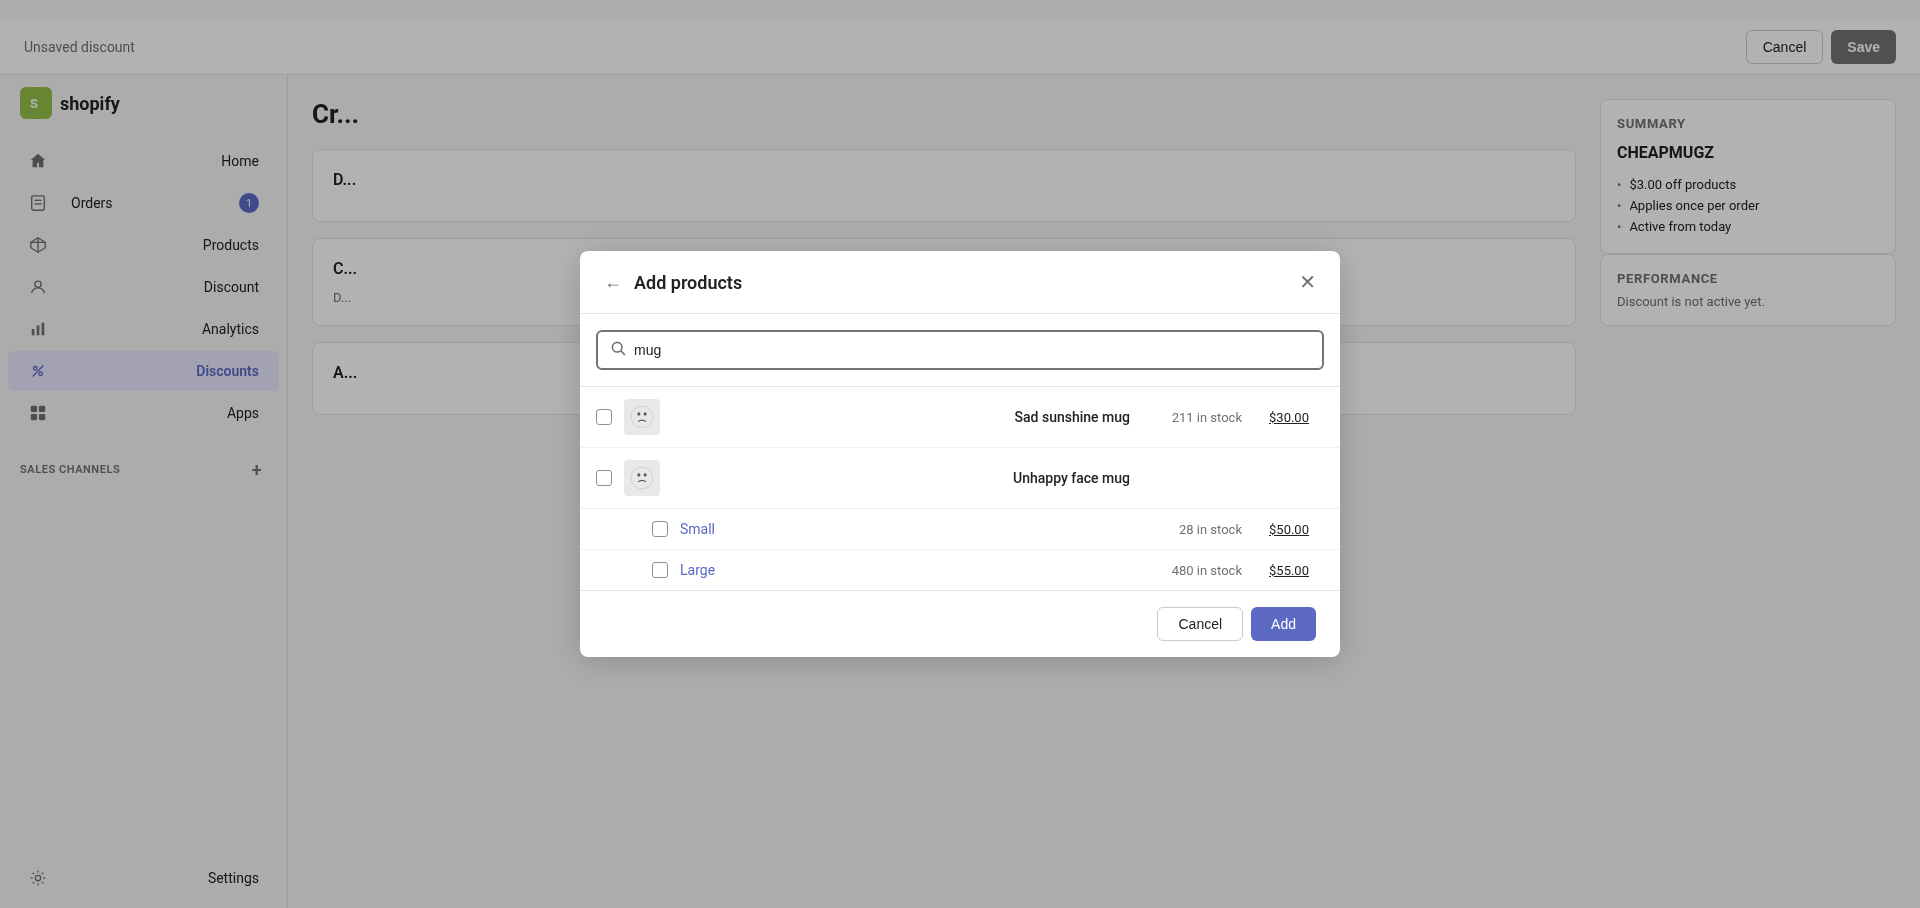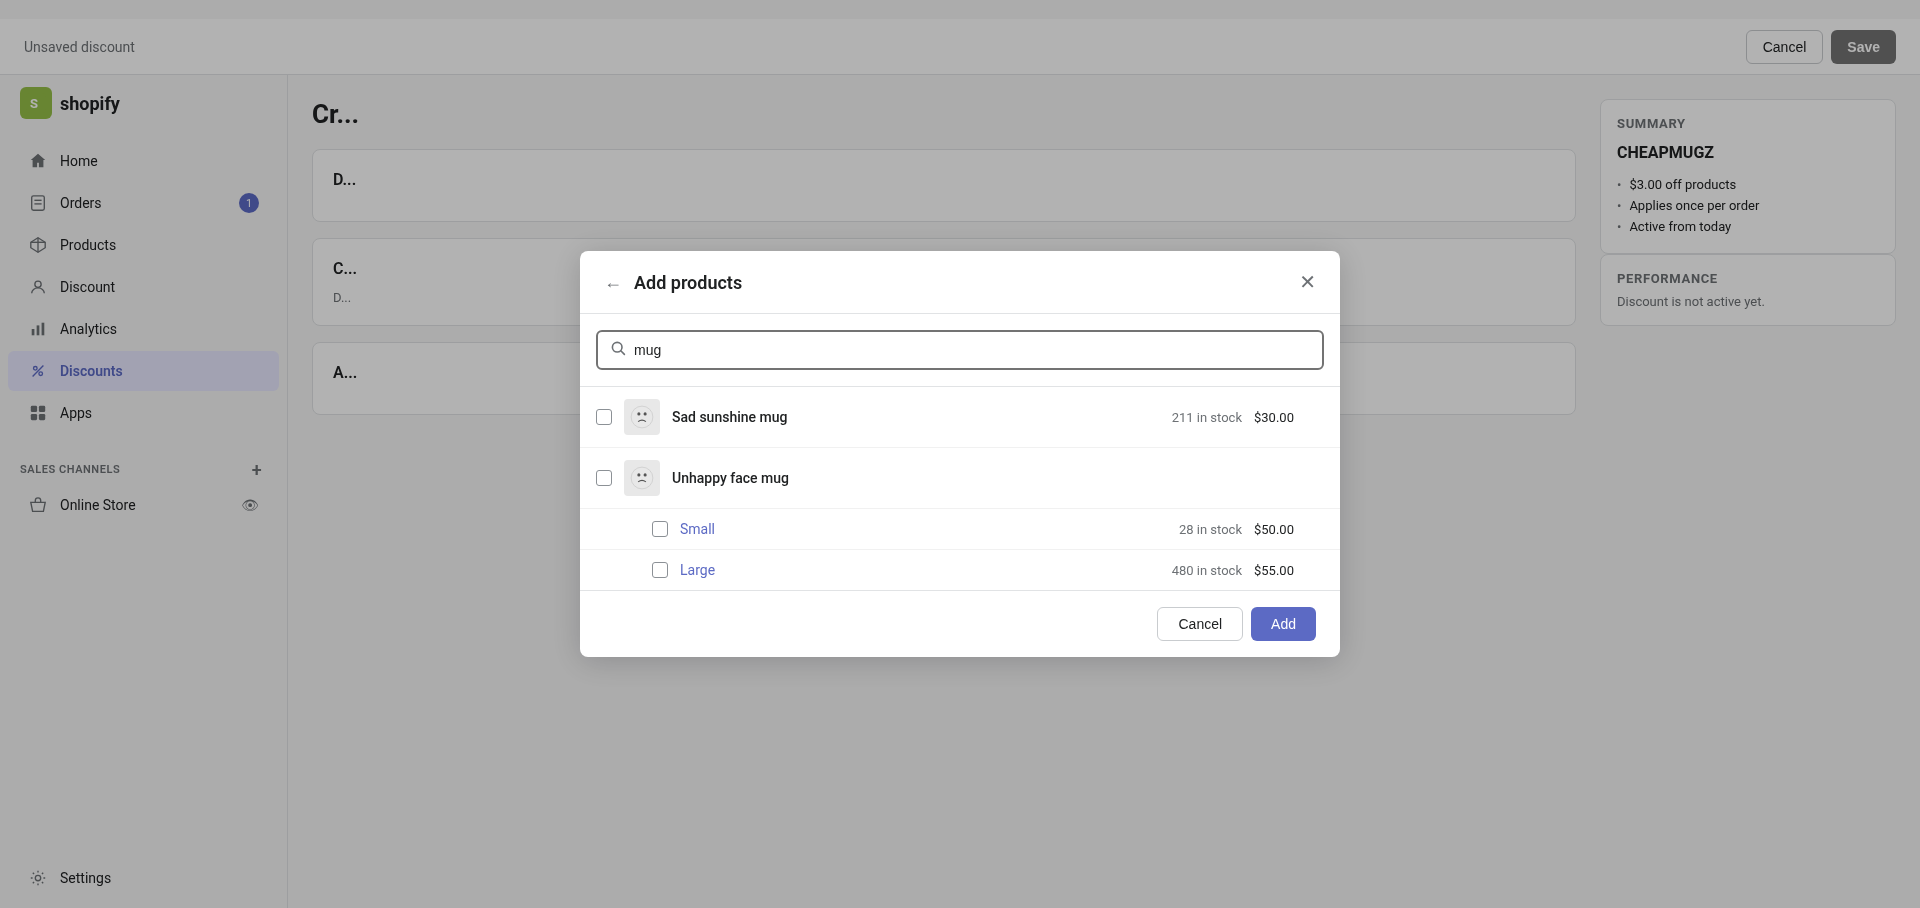--- a/index.html
+++ b/index.html
@@ -37,23 +37,23 @@
     }
     .logo-icon {
       width: 32px; height: 32px; background: #96bf48;
       border-radius: 6px; display: flex; align-items: center; justify-content: center;
       color: white; font-weight: bold; font-size: 14px;
     }
     .logo-text { font-size: 18px; font-weight: 700; color: #202223; }
 
     .sidebar-nav { padding: 8px 0; }
     .nav-item {
-      display: flex; align-items: center; gap: 12px;
+      display: flex; align-items: center; gap: 23px;
       padding: 10px 20px; cursor: pointer; color: #202223; font-size: 14px;
-      border-radius: 6px; margin: 2px 8px; position: relative;
+      border-radius: 6px; margin: 2px 8px; position: relative; justify-content: space-between;
     }
     .nav-item.active { background: #e8e8ff; color: #5c6ac4; font-weight: 600; }
     .nav-icon { width: 20px; height: 20px; display: flex; align-items: center; justify-content: center; }
     .nav-badge {
       background: #5c6ac4; color: white; border-radius: 50%;
       width: 20px; height: 20px; font-size: 11px;
       display: flex; align-items: center; justify-content: center;
       margin-left: auto;
     }
 
@@ -141,24 +141,24 @@
     .checkbox {
       width: 16px; height: 16px; border: 1.5px solid #8c9196;
       border-radius: 3px; flex-shrink: 0; cursor: pointer; background: #fff;
     }
 
     .product-thumb {
       width: 36px; height: 36px; border-radius: 4px; background: #e8e8e8;
       display: flex; align-items: center; justify-content: center;
       flex-shrink: 0; overflow: hidden;
     }
-    .product-name { flex: 1; font-size: 14px; color: #202223; font-weight: 500; }
+    .product-name { flex: 1; font-size: 14px; color: #202223; font-weight: 500; text-align: right; }
     .variant-name { flex: 1; font-size: 14px; color: #5c6ac4; font-weight: 400; }
     .stock-info { font-size: 13px; color: #6d7175; min-width: 100px; text-align: right; }
-    .price-info { font-size: 13px; color: #202223; min-width: 70px; text-align: left; }
+    .price-info { font-size: 13px; color: #202223; min-width: 70px; text-align: center; text-decoration: underline; }
 
     .modal-footer {
       display: flex; justify-content: flex-end; gap: 8px;
       padding: 16px 24px; border-top: 1px solid #e1e3e5;
     }
     .btn-modal-cancel {
       padding: 8px 20px; border: 1px solid #c9cccf; border-radius: 6px;
       background: #fff; color: #202223; font-size: 14px; cursor: pointer;
     }
     .btn-modal-add {
@@ -268,30 +268,20 @@
         <span>Apps</span>
       </div>
 
     </div>
 
     <div class="sidebar-section-label">
       <span>SALES CHANNELS</span>
       <span class="add-icon">+</span>
     </div>
 
-    <div class="nav-item-sub">
-      <span class="nav-icon">
-        <svg width="18" height="18" viewBox="0 0 20 20" fill="none">
-            <path d="M2 7h16l-2 10H4L2 7z" stroke="#6d7175" stroke-width="1.5" fill="none"></path>
-            <path d="M7 7V5a3 3 0 016 0v2" stroke="#6d7175" stroke-width="1.5" fill="none"></path>
-          </svg>
-      </span>
-      <span>Online Store</span>
-      <span style="margin-left:auto;color:#6d7175;font-size:14px;">👁</span>
-    </div>
 
     <div style="margin-top: auto; padding: 16px 0 8px;">
       <div class="nav-item">
         <span class="nav-icon">
           <svg width="18" height="18" viewBox="0 0 20 20" fill="none">
               <circle cx="10" cy="10" r="3" stroke="#6d7175" stroke-width="1.5" fill="none"></circle>
               <path d="M10 2v2M10 16v2M2 10h2M16 10h2M4.22 4.22l1.42 1.42M14.36 14.36l1.42 1.42M4.22 15.78l1.42-1.42M14.36 5.64l1.42-1.42" stroke="#6d7175" stroke-width="1.5"></path>
             </svg>
         </span>
         <span>Settings</span>

